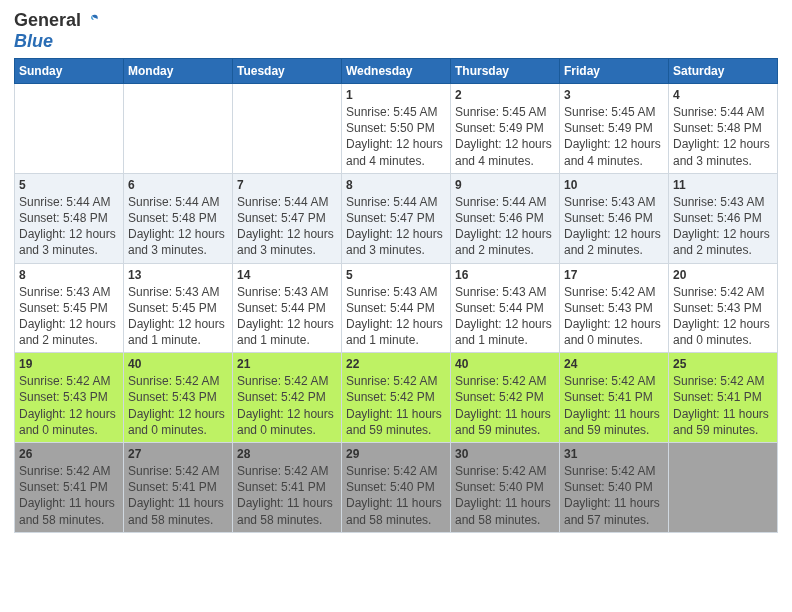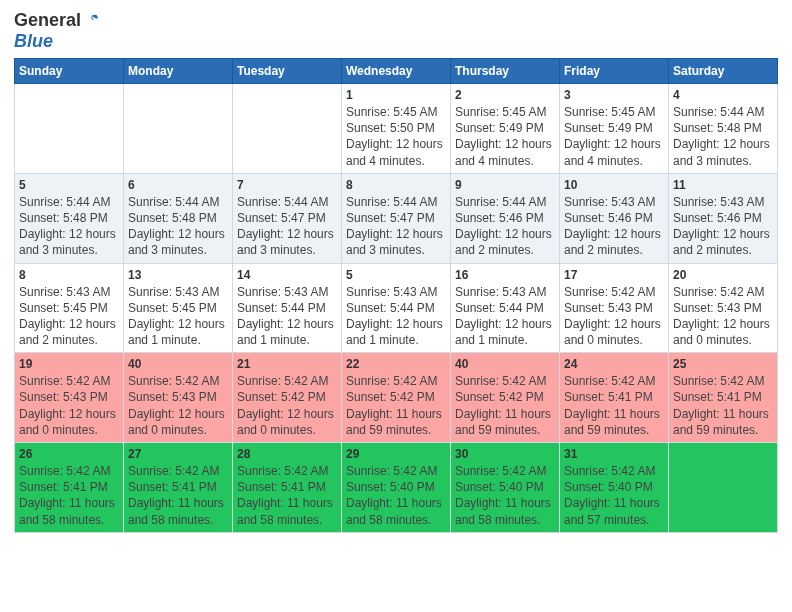--- a/index.html
+++ b/index.html
@@ -97,22 +97,22 @@
     }
     .day-info {
       color: #444;
       font-size: 12px;
       line-height: 1.35;
     }
     
     .row-group-1 td { background-color: #ffffff; }
     .row-group-2 td { background-color: #edf2f7; }
     .row-group-3 td { background-color: #ffffff; }
-    .row-group-4 td { background-color: #fca5a5; }
-    .row-group-5 td { background-color: #22c55e; }
+    .row-group-4 td { background-color: #bef264; }
+    .row-group-5 td { background-color: #a3a3a3; }
   </style>
 </head>
 <body>
 
 <div class="container">
   <div class="header">
     <div class="logo">
       <div class="logo-text">
         <span class="logo-general">General</span>
         <svg class="logo-icon" viewBox="0 0 20 20">

